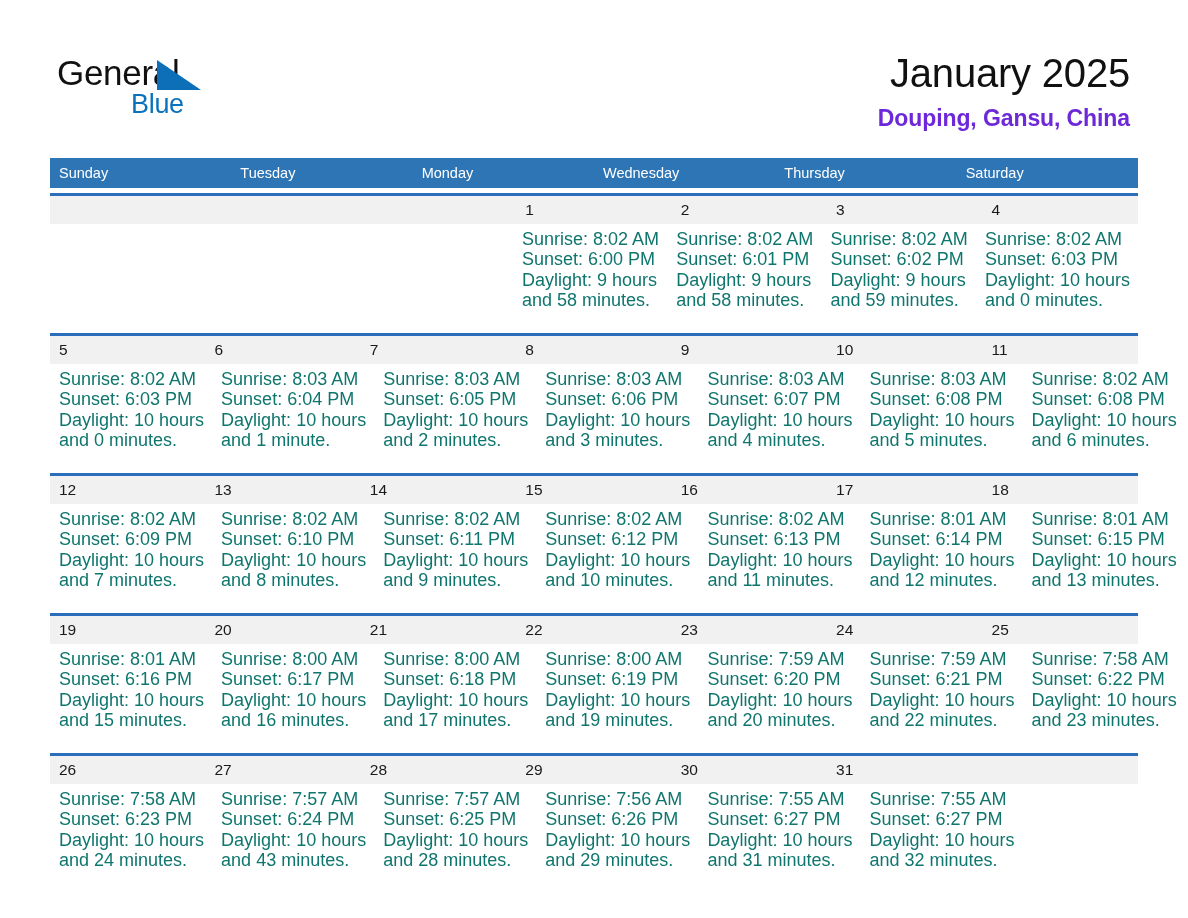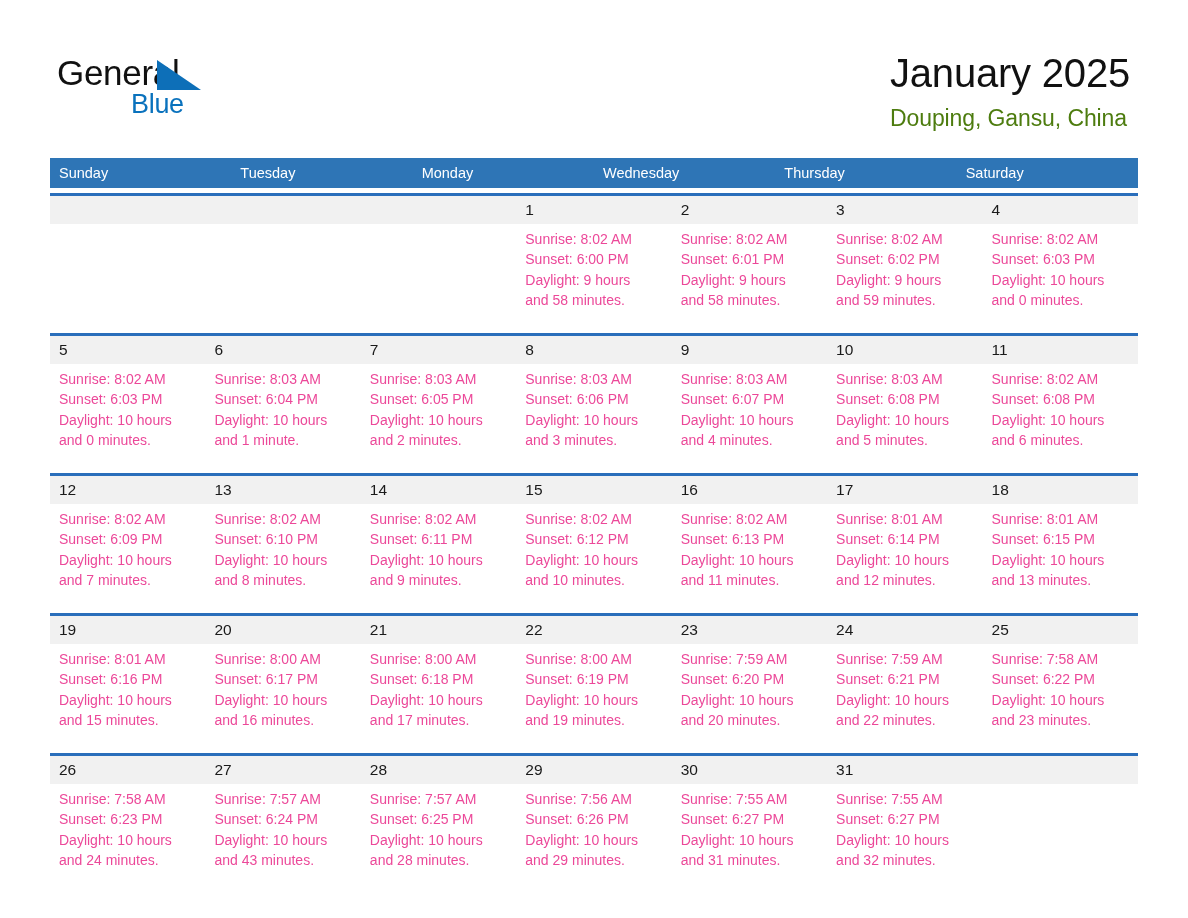--- a/index.html
+++ b/index.html
@@ -63,34 +63,35 @@
     line-height: 40px;
     color: #0a72bd;
     letter-spacing: -0.3px;
     font-family: "Liberation Sans", sans-serif;
   }
 
   .title-block {
     position: absolute;
     right: 58px;
     top: 48px;
+    text-align: right;
   }
   .cal-title {
     font-size: 40px;
     line-height: 50px;
     font-weight: normal;
     color: #111111;
     margin: 0;
     letter-spacing: -0.2px;
   }
   .cal-subtitle {
     font-size: 23px;
     line-height: 32px;
-    font-weight: normal;
-    color: #4d7c0f;
+    font-weight: bold;
+    color: #6d28d9;
     margin: 4px 0 0 0;
     letter-spacing: -0.1px;
   }
 
   
   .calendar {
     position: absolute;
     left: 50px;
     top: 158px;
     width: 1088px;
@@ -140,23 +141,23 @@
     box-sizing: border-box;
     padding-left: 9px;
     font-size: 15.5px;
     line-height: 28px;
     color: #1a1a1a;
   }
   .info-cell {
     flex: 1 1 0;
     box-sizing: border-box;
     padding: 5px 8px 0 9px;
-    font-size: 14px;
+    font-size: 18px;
     line-height: 20.3px;
-    color: #ec4899;
+    color: #0f766e;
   }
   .info-cell .line {
     white-space: nowrap;
   }
   .info-cell.empty { visibility: hidden; }
 </style>
 </head>
 <body>
 
 <div class="page">

